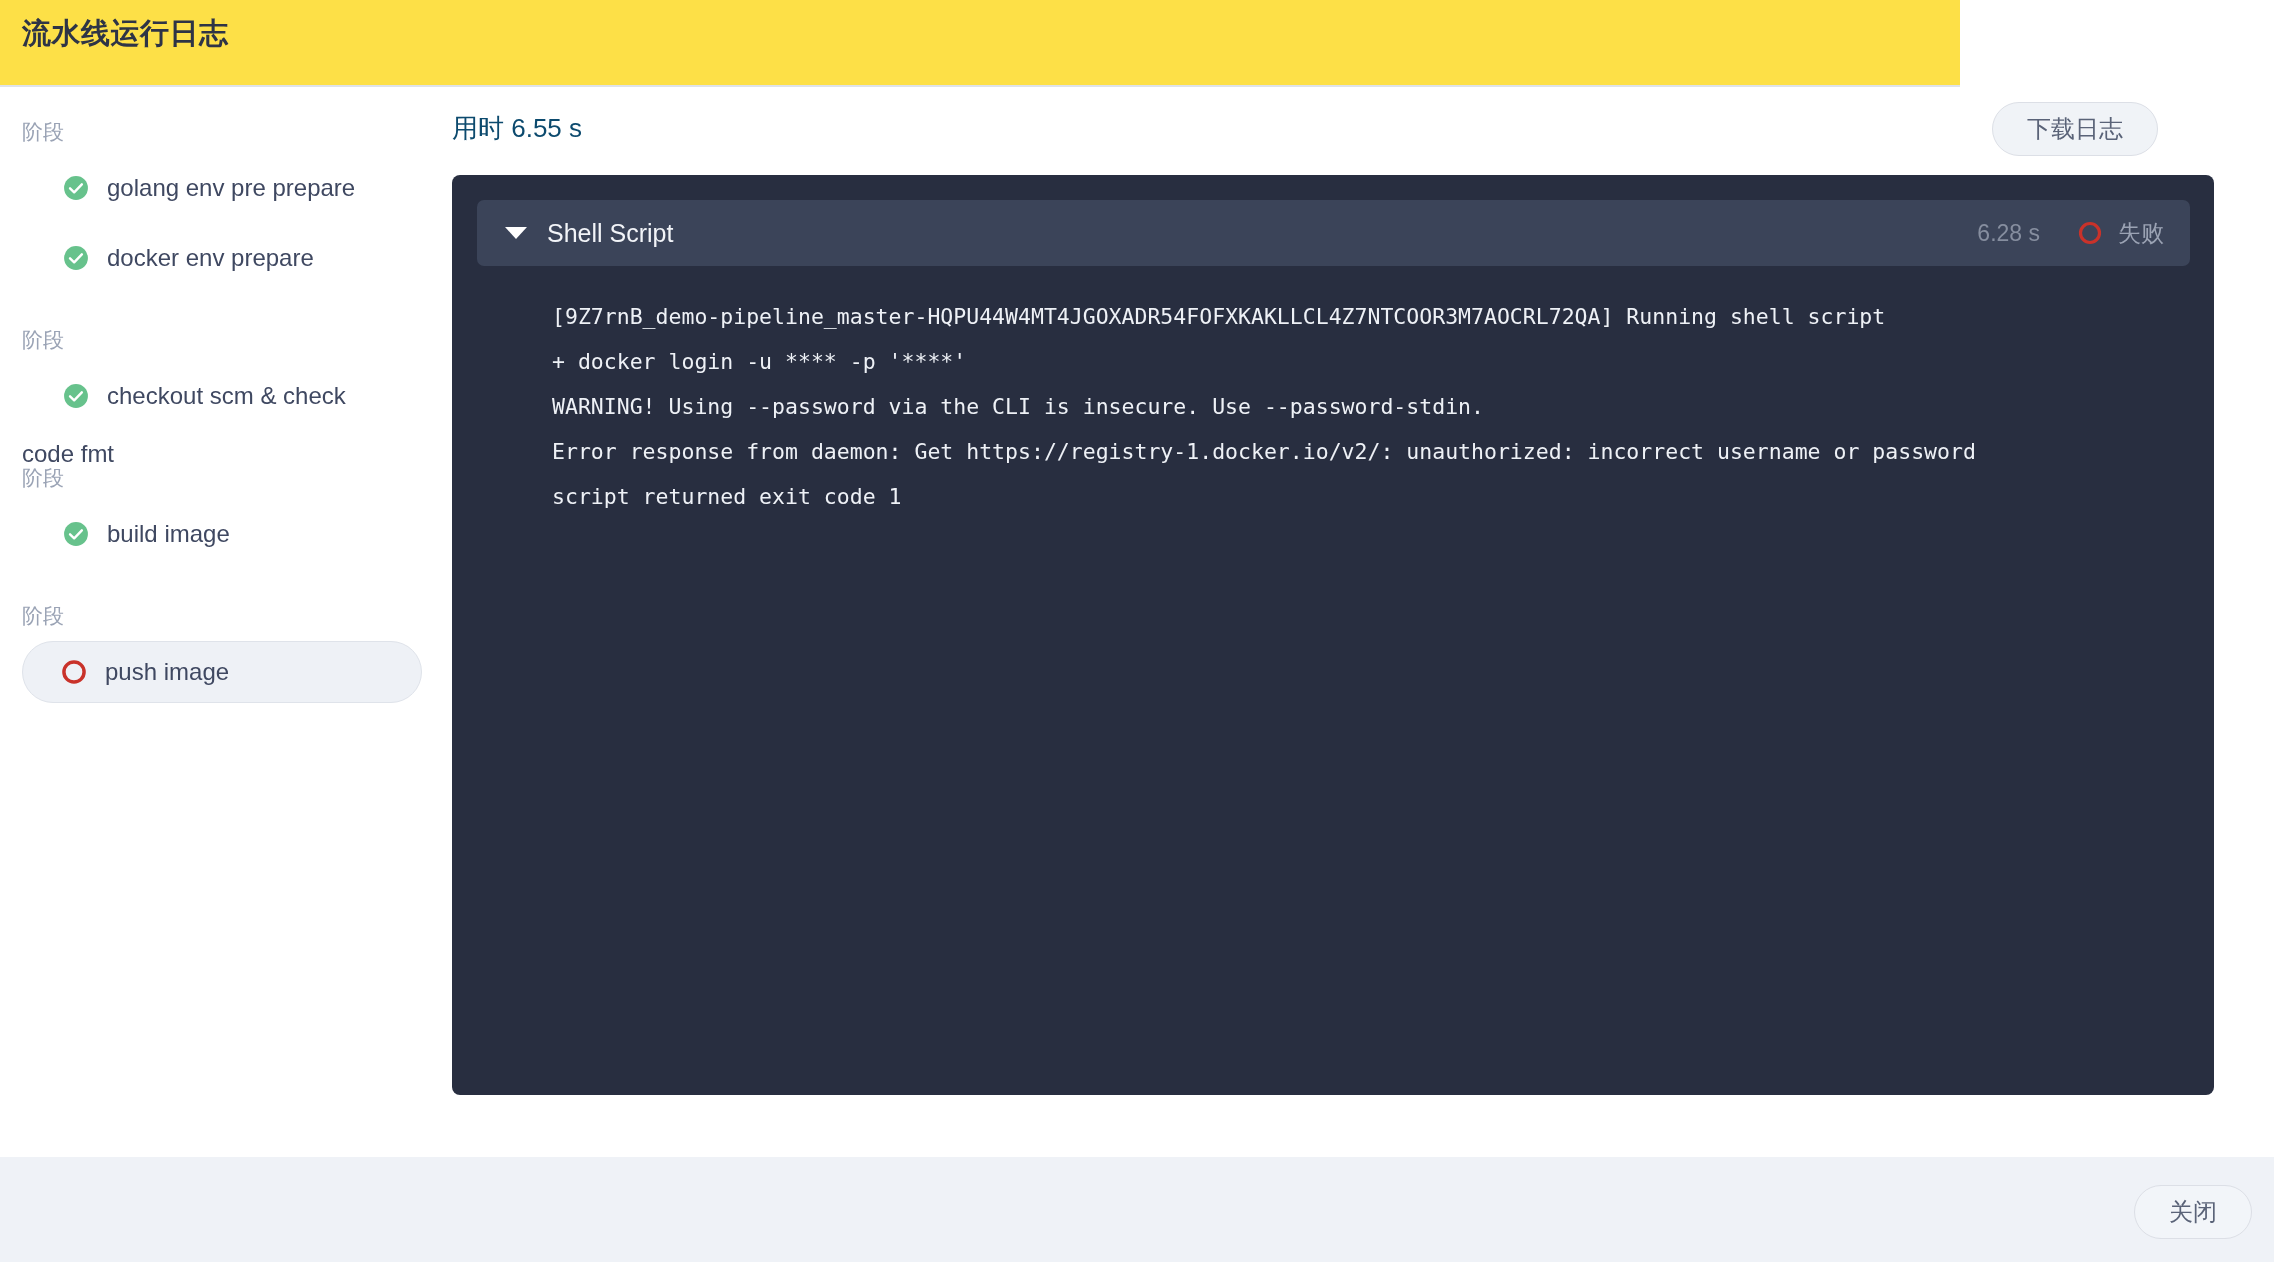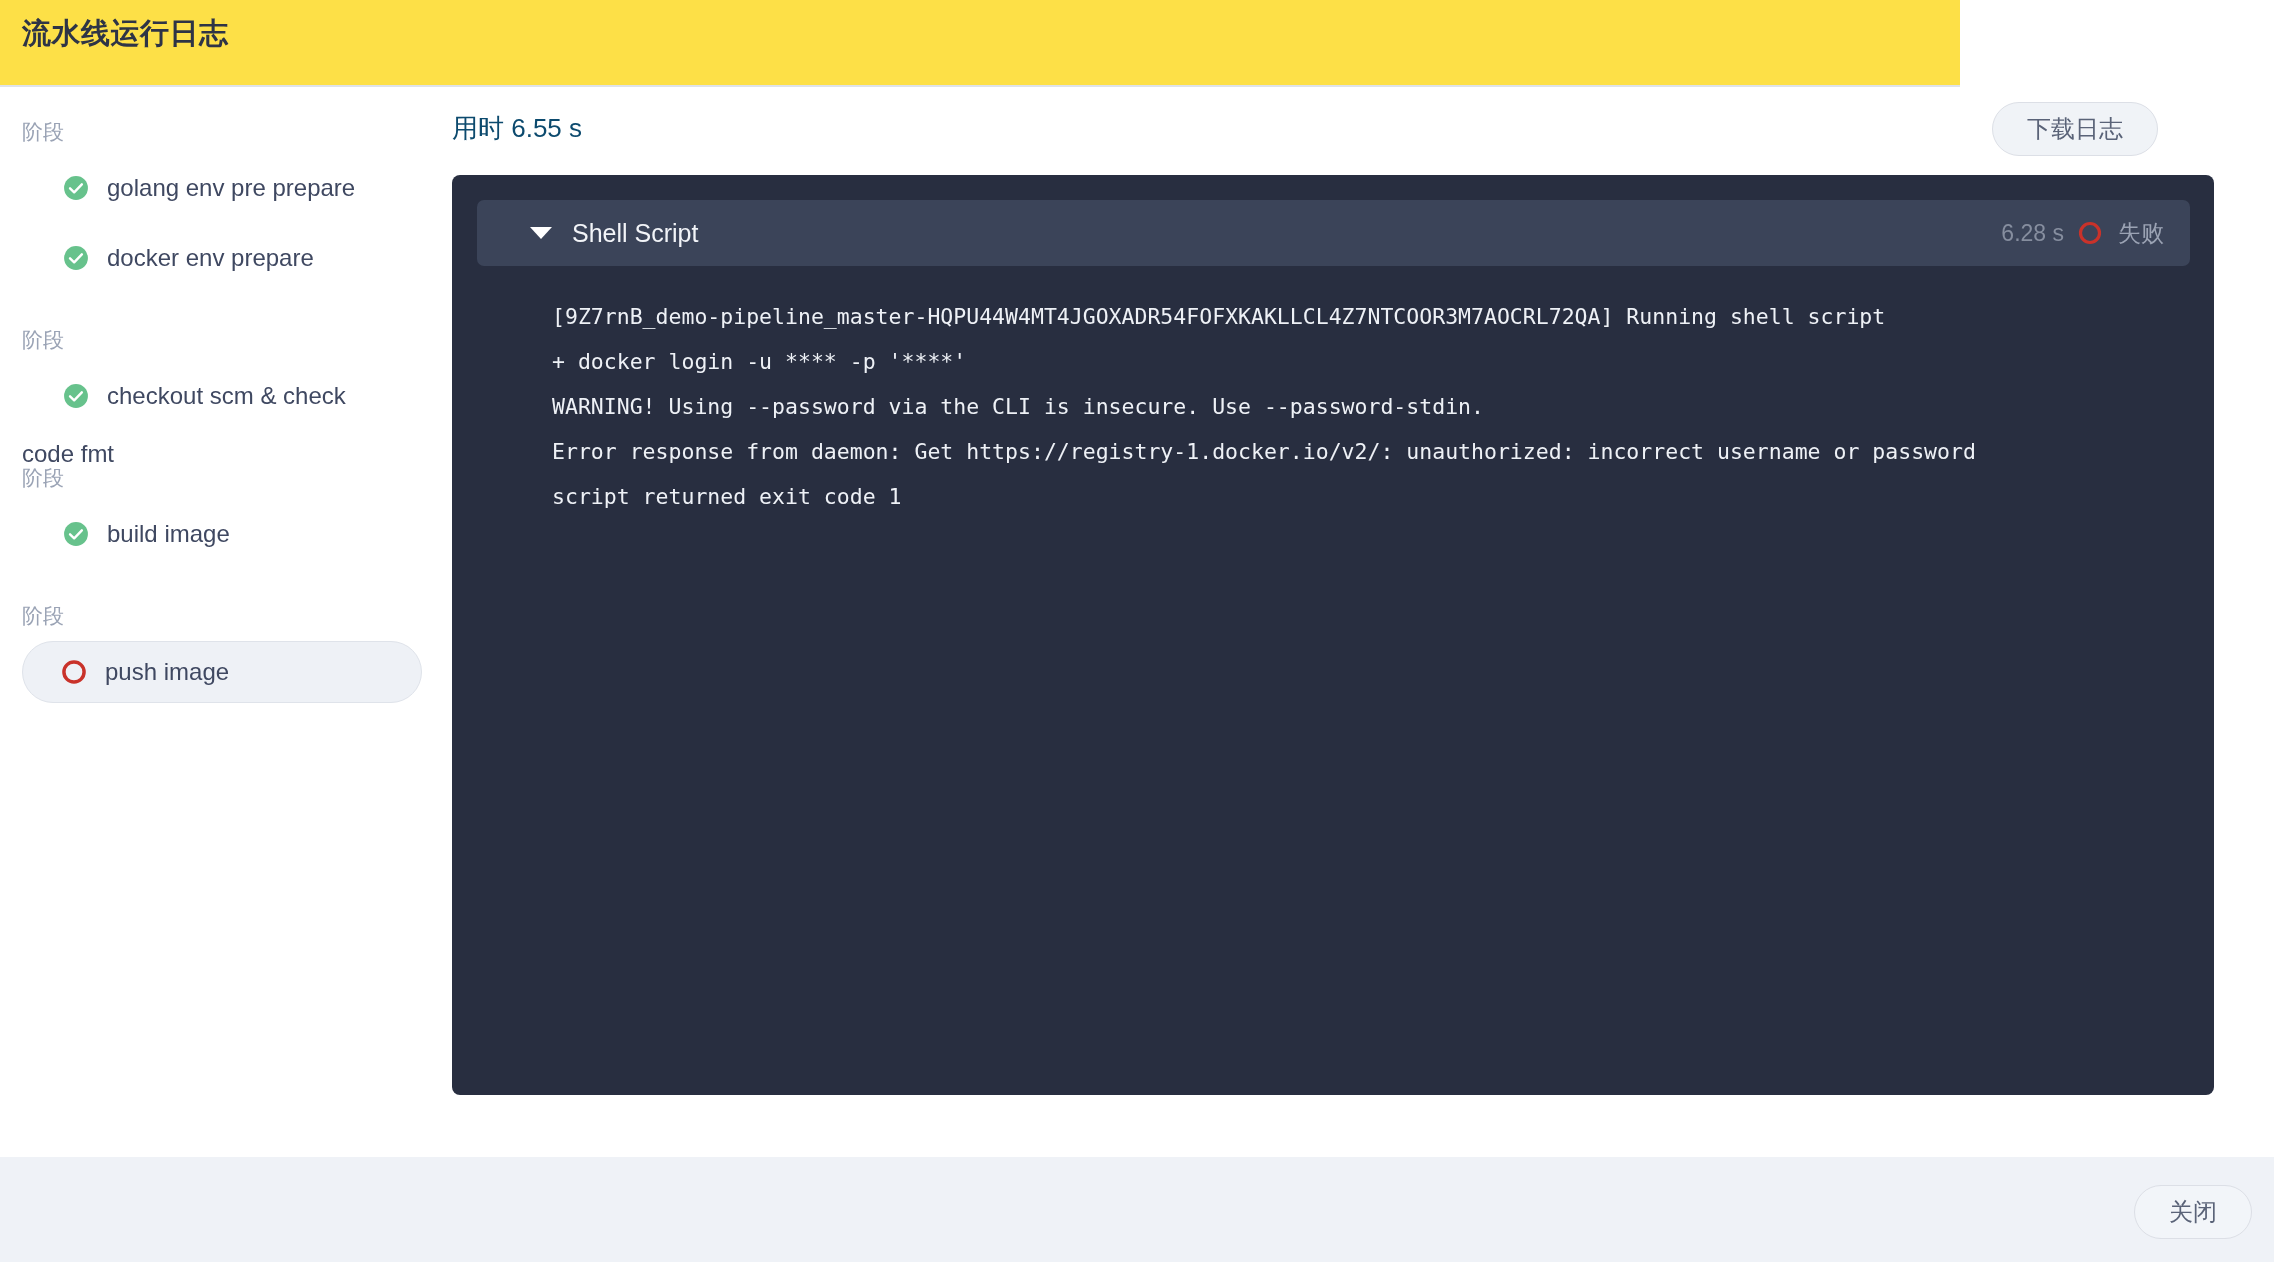--- a/index.html
+++ b/index.html
@@ -83,34 +83,33 @@
     width: 1762px; height: 920px;
     background: #282e40; border-radius: 8px;
     overflow: hidden;
   }
   .log-step-header {
     position: relative;
     margin: 25px 24px 0 25px; height: 66px;
     background: #3b4459; border-radius: 7px;
     display: flex; align-items: center;
     cursor: pointer;
-    padding-left: 25px;
   }
   .caret {
     margin-left: 28px; margin-right: 20px;
     width: 0; height: 0;
     border-left: 11px solid transparent;
     border-right: 11px solid transparent;
     border-top: 12px solid #ffffff;
   }
   .step-name { font-size: 25px; color: #f2f4f8; }
   .step-right {
     margin-left: auto; display: flex; align-items: center; margin-right: 26px;
   }
-  .step-time { font-size: 23px; color: #868e9f; margin-right: 14px; }
+  .step-time { font-size: 23px; color: #868e9f; margin-right: 38px; }
   .fail-icon { width: 24px; height: 24px; margin-right: 16px; display:block; }
   .step-status { font-size: 23px; color: #9ba3b4; }
 
   .log-lines {
     margin: 28px 0 0 0; padding: 0 30px 0 100px;
     font-family: "DejaVu Sans Mono", "Liberation Mono", monospace;
     font-size: 21.5px; color: #eef1f6;
     line-height: 45px; letter-spacing: 0px;
     white-space: pre;
   }

